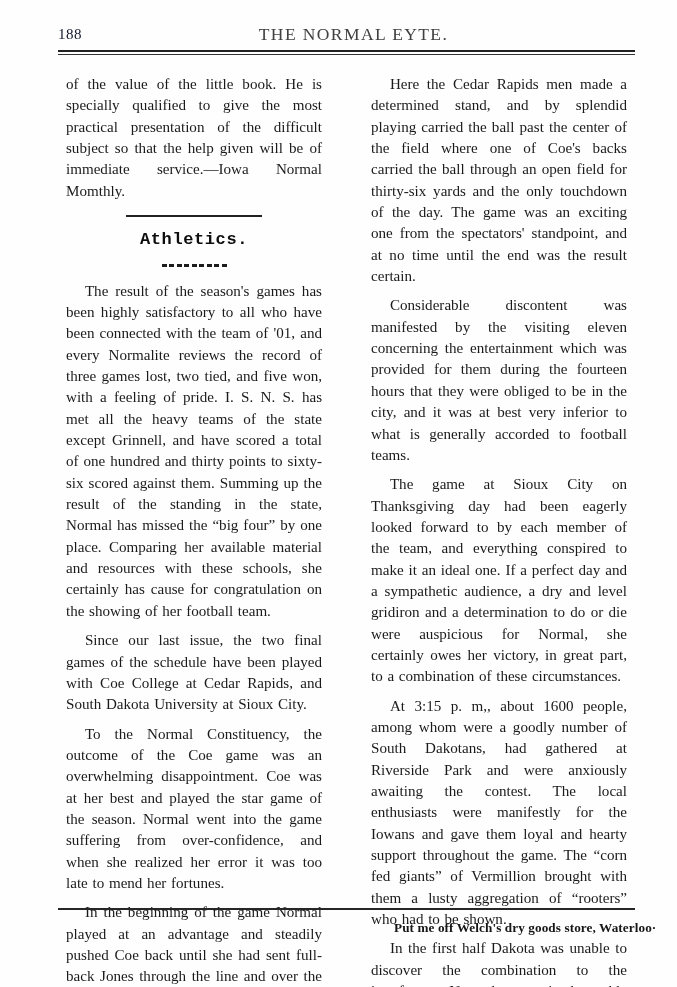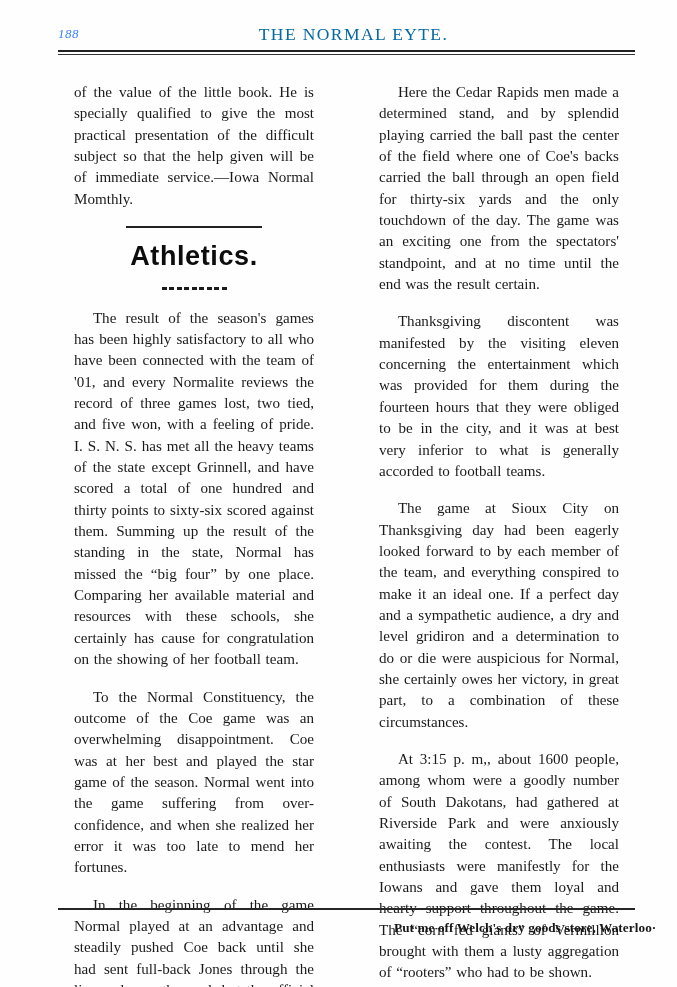--- a/index.html
+++ b/index.html
@@ -26,34 +26,33 @@
     position: absolute;
     left: 58px;
     right: 42px;
     top: 24px;
     height: 24px;
   }
   .folio {
     position: absolute;
     left: 0;
     top: 2px;
-    font-size: 13px;
+    font-size: 15px;
     letter-spacing: 0.5px;
-    color: #3b82f6;
-    font-style: italic;
+    color: #0f172a;
   }
   .head-title {
     position: absolute;
     left: 0;
     right: 0;
     top: 0;
     text-align: center;
     font-size: 17.5px;
     letter-spacing: 1.4px;
-    color: #0369a1;
+    color: #404040;
     padding-left: 14px;
   }
 
   
   .rule-double {
     position: absolute;
     left: 58px;
     right: 42px;
     top: 50px;
     height: 5px;
@@ -79,21 +78,21 @@
   .col {
     position: absolute;
     top: 0;
     width: 272px;
     height: 100%;
   }
   .col-left  { left: 0; }
   .col-right { left: 305px; }
 
   p.para {
-    margin: 16px;
+    margin: 8px;
     font-size: 15.1px;
     line-height: 21.35px;
     text-align: justify;
     text-justify: inter-word;
     text-indent: 1.25em;
     -webkit-hyphens: none;
     hyphens: none;
     word-spacing: 0.06em;
   }
   p.para.noindent { text-indent: 0; }
@@ -103,23 +102,23 @@
     margin: 13px 0 9px 0;
     text-align: center;
   }
   .short-rule {
     width: 136px;
     height: 1.6px;
     background: #222;
     margin: 0 auto 13px auto;
   }
   .section-title {
-    font-family: Liberation Sans, sans-serif;
+    font-family: Liberation Mono, monospace;
     font-weight: bold;
-    font-size: 27px;
+    font-size: 17px;
     letter-spacing: 0.6px;
     margin: 0 0 14px 0;
     color: #0d0d0d;
   }
   .ornament {
     display: flex;
     justify-content: center;
     align-items: center;
     gap: 2.5px;
     margin: 0 auto 12px auto;
@@ -190,27 +189,28 @@
             <i></i>
             <i></i>
             <i></i>
             <i></i>
             <i></i>
             <i></i>
           </div>
       </div>
 
       <p class="para">The result of the season's games has been highly satisfactory to all who have been connected with the team of '01, and every Normalite reviews the record of three games lost, two tied, and five won, with a feeling of pride.  I. S. N. S. has met all the heavy teams of the state except Grinnell, and have scored a total of one hundred and thirty points to sixty-six scored against them.  Summing up the result of the standing in the state, Normal has missed the “big four” by one place.  Comparing her available material and resources with these schools, she certainly has cause for congratulation on the showing of her football team.</p>
+      <p class="para">Since our last issue, the two final games of the schedule have been played with Coe College at Cedar Rapids, and South Dakota University at Sioux City.</p>
       <p class="para">To the Normal Constituency, the outcome of the Coe game was an overwhelming disappointment.  Coe was at her best and played the star game of the season.  Normal went into the game suffering from over-confidence, and when she realized her error it was too late to mend her fortunes.</p>
       <p class="para">In the beginning of the game Normal played at an advantage and steadily pushed Coe back until she had sent full-back Jones through the line and over the goal, but the official claimed that his whistle had been blown before the</p>
     </div>
 
     <div class="col col-right">
       <p class="para">Here the Cedar Rapids men made a determined stand, and by splendid playing carried the ball past the center of the field where one of Coe's backs carried the ball through an open field for thirty-six yards and the only touchdown of the day.  The game was an exciting one from the spectators' standpoint, and at no time until the end was the result certain.</p>
-      <p class="para">Thanksgiving discontent was manifested by the visiting eleven concerning the entertainment which was provided for them during the fourteen hours that they were obliged to be in the city, and it was at best very inferior to what is generally accorded to football teams.</p>
+      <p class="para">Considerable discontent was manifested by the visiting eleven concerning the entertainment which was provided for them during the fourteen hours that they were obliged to be in the city, and it was at best very inferior to what is generally accorded to football teams.</p>
       <p class="para">The game at Sioux City on Thanksgiving day had been eagerly looked forward to by each member of the team, and everything conspired to make it an ideal one.  If a perfect day and a sympathetic audience, a dry and level gridiron and a determination to do or die were auspicious for Normal, she certainly owes her victory, in great part, to a combination of these circumstances.</p>
       <p class="para">At 3:15 p. m,, about 1600 people, among whom were a goodly number of South Dakotans, had gathered at Riverside Park and were anxiously awaiting the contest.  The local enthusiasts were manifestly for the Iowans and gave them loyal and hearty support throughout the game.  The “corn fed giants” of Vermillion brought with them a lusty aggregation of “rooters” who had to be shown.</p>
       <p class="para">In the first half Dakota was unable to discover the combination to the interference Normal put up in the tackle “smashes”, and consequently Iowa secured the first touch down with comparative ease but missed goal.  However, the game was not to be won so easily and at that point, Dakota “took a brace” and retrieved her fortunes by some exceptionally brilliant playing.  In the second half, Normal was penalized forty yards within five</p>
     </div>
 
   </div>
 
   <div class="rule-foot"></div>
 
   <div class="footer">

